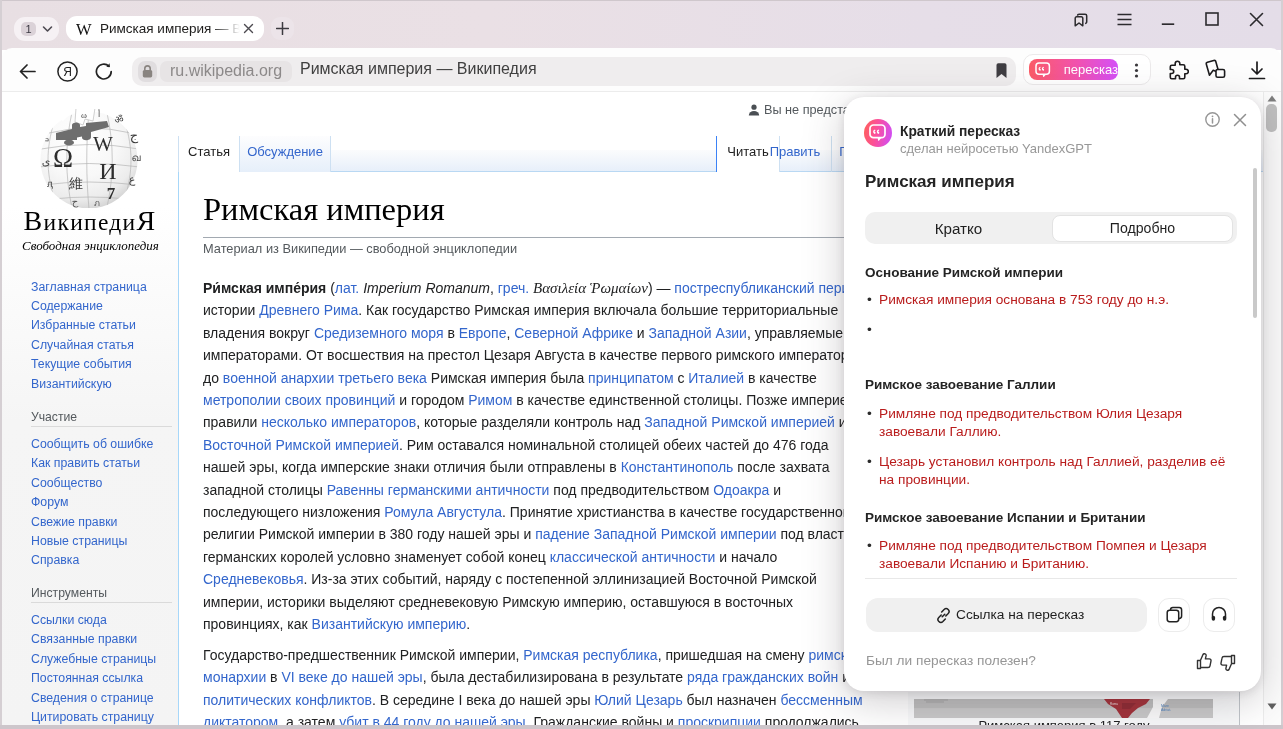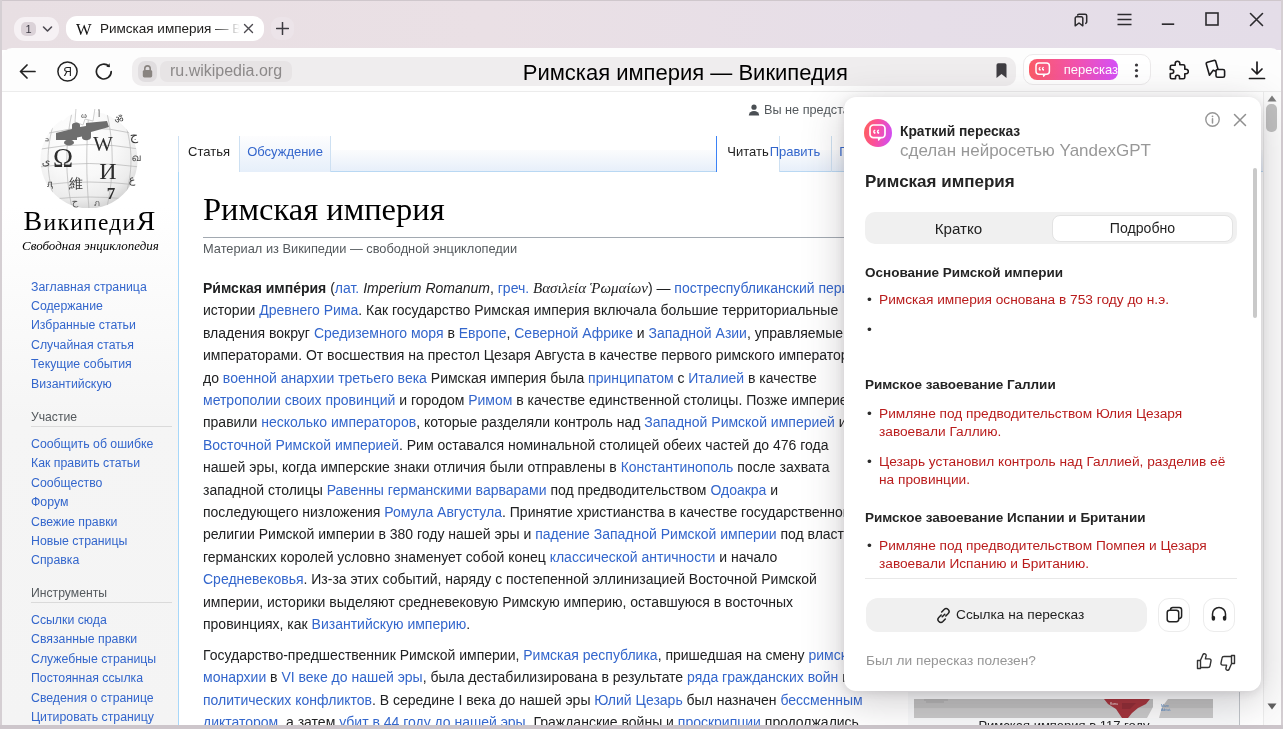--- a/index.html
+++ b/index.html
@@ -14,36 +14,36 @@
 #tabcounter{left:14px;top:17px;width:45px;height:24px;background:#f6f1f4;border-radius:11px}
 #tabbadge{left:21px;top:22px;width:15px;height:14px;background:#dbd2d8;border-radius:5px;font-size:11px;color:#3a3740;text-align:center;line-height:14px}
 #activetab{left:66px;top:16px;width:198px;height:25px;background:#fff;border-radius:11px}
 #tabtitle{left:100px;top:21px;width:140px;height:17px;font-size:13.5px;color:#21201f;white-space:nowrap;overflow:hidden;-webkit-mask-image:linear-gradient(90deg,#000 82%,rgba(0,0,0,0) 100%);mask-image:linear-gradient(90deg,#000 82%,rgba(0,0,0,0) 100%)}
 #tabW{left:76px;top:23px;font-family:"Liberation Serif",serif;font-size:16.5px;line-height:14px;color:#111}
 #plusbtn{left:271px;top:17px;width:23px;height:23px;background:#ece4e9;border-radius:9px}
 
 #omnibox{left:132px;top:57px;width:884px;height:29px;background:#efedee;border-radius:10px}
 #lockpill{left:138px;top:61px;width:19px;height:21px;background:#e0dddf;border-radius:7px}
 #urlpill{left:160px;top:61px;width:132px;height:21px;background:#e7e4e5;border-radius:7px;font-size:16px;color:#8c8989;text-align:center;line-height:20px}
-#pagetitle{left:300px;top:60px;width:548px;text-align:right;font-size:22px;color:#000000}
+#pagetitle{left:300px;top:60px;width:548px;text-align:left;font-size:16px;color:#404040}
 #extgroup{left:1023px;top:54px;width:128px;height:31px;background:#fff;border:1px solid #eceaeb;border-radius:10px}
 #pereskaz{left:1029px;top:59px;width:89px;height:21px;border-radius:8px;background:linear-gradient(90deg,#fb5c67 0%,#f152b0 55%,#d450f8 100%);color:#fff;font-size:13px;line-height:21px;text-align:right;}
 
 #viewport{left:2px;top:92px;width:1279px;height:633px;background:#fff;overflow:hidden}
 #wikibg{left:0px;top:0px;width:1261px;height:633px;background:linear-gradient(180deg,#ffffff 0%,#ffffff 18%,#f5f5f5 52%,#f4f4f4 100%)}
 #pagebase{left:0px;top:0px;width:1261px;height:58px;background:#fff}
 #tabband{left:328px;top:58px;width:936px;height:22px;background:linear-gradient(180deg,#fbfcfd 0%,#e7effa 100%);border-bottom:1px solid #b9d8f3}
 #contentarea{left:176px;top:80px;width:1085px;height:553px;background:#fff;border-left:1px solid #a7d7f9}
 .wtab{position:absolute;height:36px;top:44px;font-size:13px;text-align:center;padding-top:8px}
 
 .wlink{color:#3366cc;text-decoration:none}
 #sidebar a{color:#3366cc;text-decoration:none}
 .shead{color:#54595d;font-size:12.2px}
 
-#panel{left:844px;top:97px;width:417px;height:594px;background:#fff;border-radius:12px;box-shadow:0 10px 40px rgba(60,50,60,.25),0 2px 8px rgba(60,50,60,.12)}
+#panel{left:844px;top:97px;width:417px;height:594px;background:#fff;border-radius:20px;box-shadow:0 10px 40px rgba(60,50,60,.25),0 2px 8px rgba(60,50,60,.12)}
 .pb{position:absolute;color:#242424}
 
 #pscroll{left:1253px;top:168px;width:4px;height:150px;background:#c9c9c9;border-radius:2px}
 .phead{font-size:13.5px;font-weight:bold;color:#242424}
 .pli{font-size:13.7px;line-height:17.7px;color:#b91c1c;white-space:nowrap}
 .pdot{font-size:13.7px;line-height:17.7px;color:#2b2b2b}
 .pbtn{width:32px;height:34px;background:#fff;border:1px solid #ececec;border-radius:11px}
 #bscroll{left:1263px;top:92px;width:18px;height:633px;background:#fcfcfc;border-left:1px solid #ededed}
 #bthumb{left:1266px;top:104px;width:11px;height:28px;background:#c0c0c0;border-radius:5px}
 </style></head>
@@ -224,21 +224,21 @@
     <div id="para1" class="abs" style="left:201px;top:185px;width:1050px;font-size:14px;line-height:22.4px;color:#202122;white-space:nowrap">
 <b>Ри́мская импе́рия</b> (<a class="wlink" href="#">лат.</a> <i>Imperium Romanum</i>, <a class="wlink" href="#">греч.</a> <i style="font-family:'Liberation Serif',serif;font-size:15px">Βασιλεία Ῥωμαίων</i>) — <a class="wlink" href="#">постреспубликанский период</a><br>
 истории <a class="wlink" href="#">Древнего Рима</a>. Как государство Римская империя включала большие территориальные<br>
 владения вокруг <a class="wlink" href="#">Средиземного моря</a> в <a class="wlink" href="#">Европе</a>, <a class="wlink" href="#">Северной Африке</a> и <a class="wlink" href="#">Западной Азии</a>, управляемые<br>
 императорами. От восшествия на престол Цезаря Августа в качестве первого римского императора<br>
 до <a class="wlink" href="#">военной анархии третьего века</a> Римская империя была <a class="wlink" href="#">принципатом</a> с <a class="wlink" href="#">Италией</a> в качестве<br>
 <a class="wlink" href="#">метрополии своих провинций</a> и городом <a class="wlink" href="#">Римом</a> в качестве единственной столицы. Позже империей<br>
 правили <a class="wlink" href="#">несколько императоров</a>, которые разделяли контроль над <a class="wlink" href="#">Западной Римской империей</a> и<br>
 <a class="wlink" href="#">Восточной Римской империей</a>. Рим оставался номинальной столицей обеих частей до 476 года<br>
 нашей эры, когда имперские знаки отличия были отправлены в <a class="wlink" href="#">Константинополь</a> после захвата<br>
-западной столицы <a class="wlink" href="#">Равенны</a> <a class="wlink" href="#">германскими варварами</a> под предводительством <a class="wlink" href="#">Одоакра</a> и<br>
+западной столицы <a class="wlink" href="#">Равенны</a> <a class="wlink" href="#">германскими античности</a> под предводительством <a class="wlink" href="#">Одоакра</a> и<br>
 последующего низложения <a class="wlink" href="#">Ромула Августула</a>. Принятие христианства в качестве государственной<br>
 религии Римской империи в 380 году нашей эры и <a class="wlink" href="#">падение Западной Римской империи</a> под властью<br>
 германских королей условно знаменует собой конец <a class="wlink" href="#">классической античности</a> и начало<br>
 <a class="wlink" href="#">Средневековья</a>. Из-за этих событий, наряду с постепенной эллинизацией Восточной Римской<br>
 империи, историки выделяют средневековую Римскую империю, оставшуюся в восточных<br>
 провинциях, как <a class="wlink" href="#">Византийскую империю</a>.</div>
     <div id="para2" class="abs" style="left:201px;top:552px;width:1050px;font-size:14px;line-height:22.4px;color:#202122;white-space:nowrap">
 Государство-предшественник Римской империи, <a class="wlink" href="#">Римская республика</a>, пришедшая на смену <a class="wlink" href="#">римской</a><br>
 <a class="wlink" href="#">монархии</a> в <a class="wlink" href="#">VI веке до нашей эры</a>, была дестабилизирована в результате <a class="wlink" href="#">ряда гражданских войн</a> и<br>
 <a class="wlink" href="#">политических конфликтов</a>. В середине I века до нашей эры <a class="wlink" href="#">Юлий Цезарь</a> был назначен <a class="wlink" href="#">бессменным</a><br>
@@ -273,21 +273,21 @@
 
 <div class="abs" id="panel">
   <div class="pb" style="left:20px;top:22px;width:28px;height:28px;border-radius:50%;background:linear-gradient(100deg,#ff6156 0%,#fb4f9c 45%,#cb4dff 100%)"></div>
   <svg class="pb" style="left:25px;top:27px" width="18" height="18" viewBox="0 0 18 18">
       <rect x="1" y="1" width="15" height="12.6" rx="3.4" fill="none" stroke="#fff" stroke-width="1.7"></rect>
       <path d="M8.6 13.6 h4 l-2.5 3 q-0.6 0.6 -1 0 z" fill="#fff"></path>
       <path d="M5.6 9.9 q-1.5 -0.6 -1.5 -2.2 q0 -1.9 1.9 -2.3 l0.5 1 q-1 0.35 -1.1 1.2 q0.55 0 0.9 0.4 q0.35 0.4 0.25 0.95 q-0.1 0.55 -0.55 0.85 q-0.2 0.13 -0.4 0.13 z" fill="#fff"></path>
       <path d="M9.3 9.9 q-1.5 -0.6 -1.5 -2.2 q0 -1.9 1.9 -2.3 l0.5 1 q-1 0.35 -1.1 1.2 q0.55 0 0.9 0.4 q0.35 0.4 0.25 0.95 q-0.1 0.55 -0.55 0.85 q-0.2 0.13 -0.4 0.13 z" fill="#fff"></path>
     </svg>
   <div class="pb" style="left:56px;top:27px;font-size:13.8px;font-weight:bold;color:#242424">Краткий пересказ</div>
-  <div class="pb" style="left:56px;top:44px;font-size:17px;color:#989898">сделан нейросетью YandexGPT</div>
+  <div class="pb" style="left:56px;top:44px;font-size:13px;color:#989898">сделан нейросетью YandexGPT</div>
   <svg class="pb" style="left:361px;top:15px" width="15" height="15" viewBox="0 0 15 15">
       <circle cx="7.5" cy="7.5" r="6.7" fill="none" stroke="#969696" stroke-width="1.4"></circle>
       <path d="M7.5 6.7 V11" stroke="#969696" stroke-width="1.5" stroke-linecap="round"></path>
       <circle cx="7.5" cy="4.3" r="0.9" fill="#969696"></circle>
     </svg>
   <svg class="pb" style="left:389px;top:16px" width="14" height="14" viewBox="0 0 14 14">
       <path d="M1.5 1.5 L12.5 12.5 M12.5 1.5 L1.5 12.5" stroke="#8f8f8f" stroke-width="1.5" stroke-linecap="round"></path>
     </svg>
   <div class="pb" style="left:21px;top:75px;font-size:17px;font-weight:bold;color:#242424">Римская империя</div>
   <div class="pb" style="left:21px;top:115px;width:372px;height:32px;background:#f0f0f0;border-radius:10px"></div>

